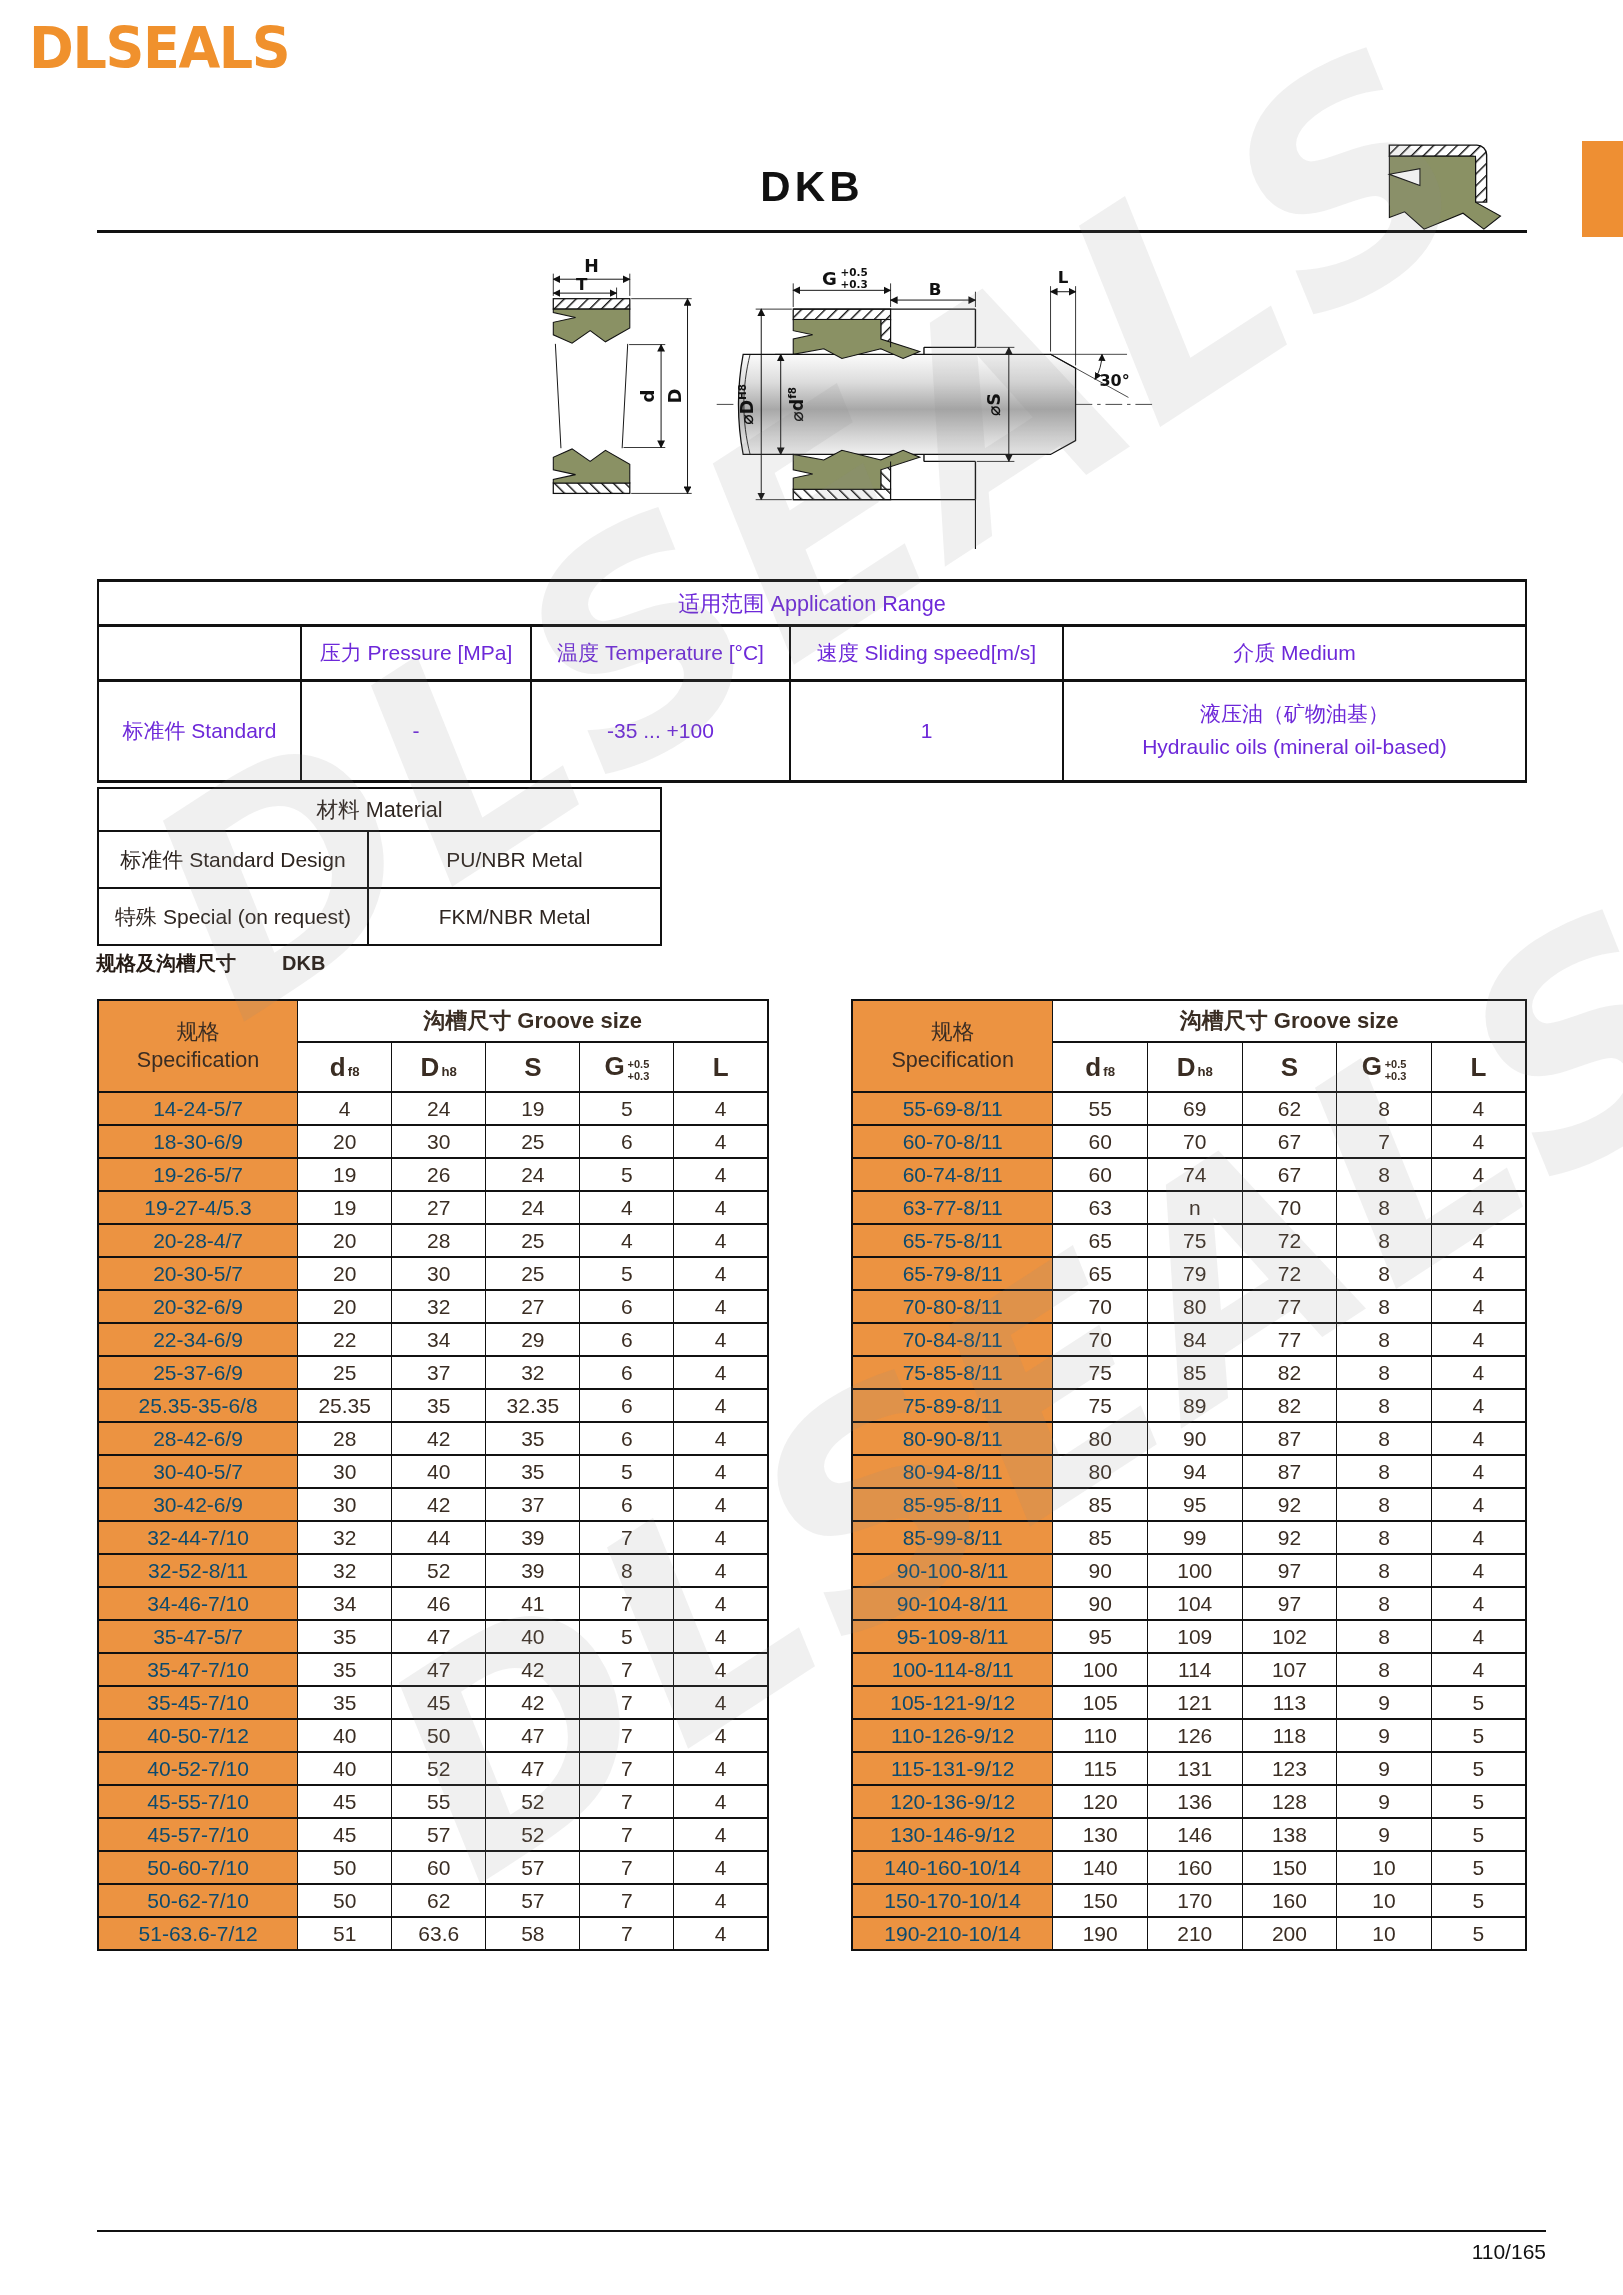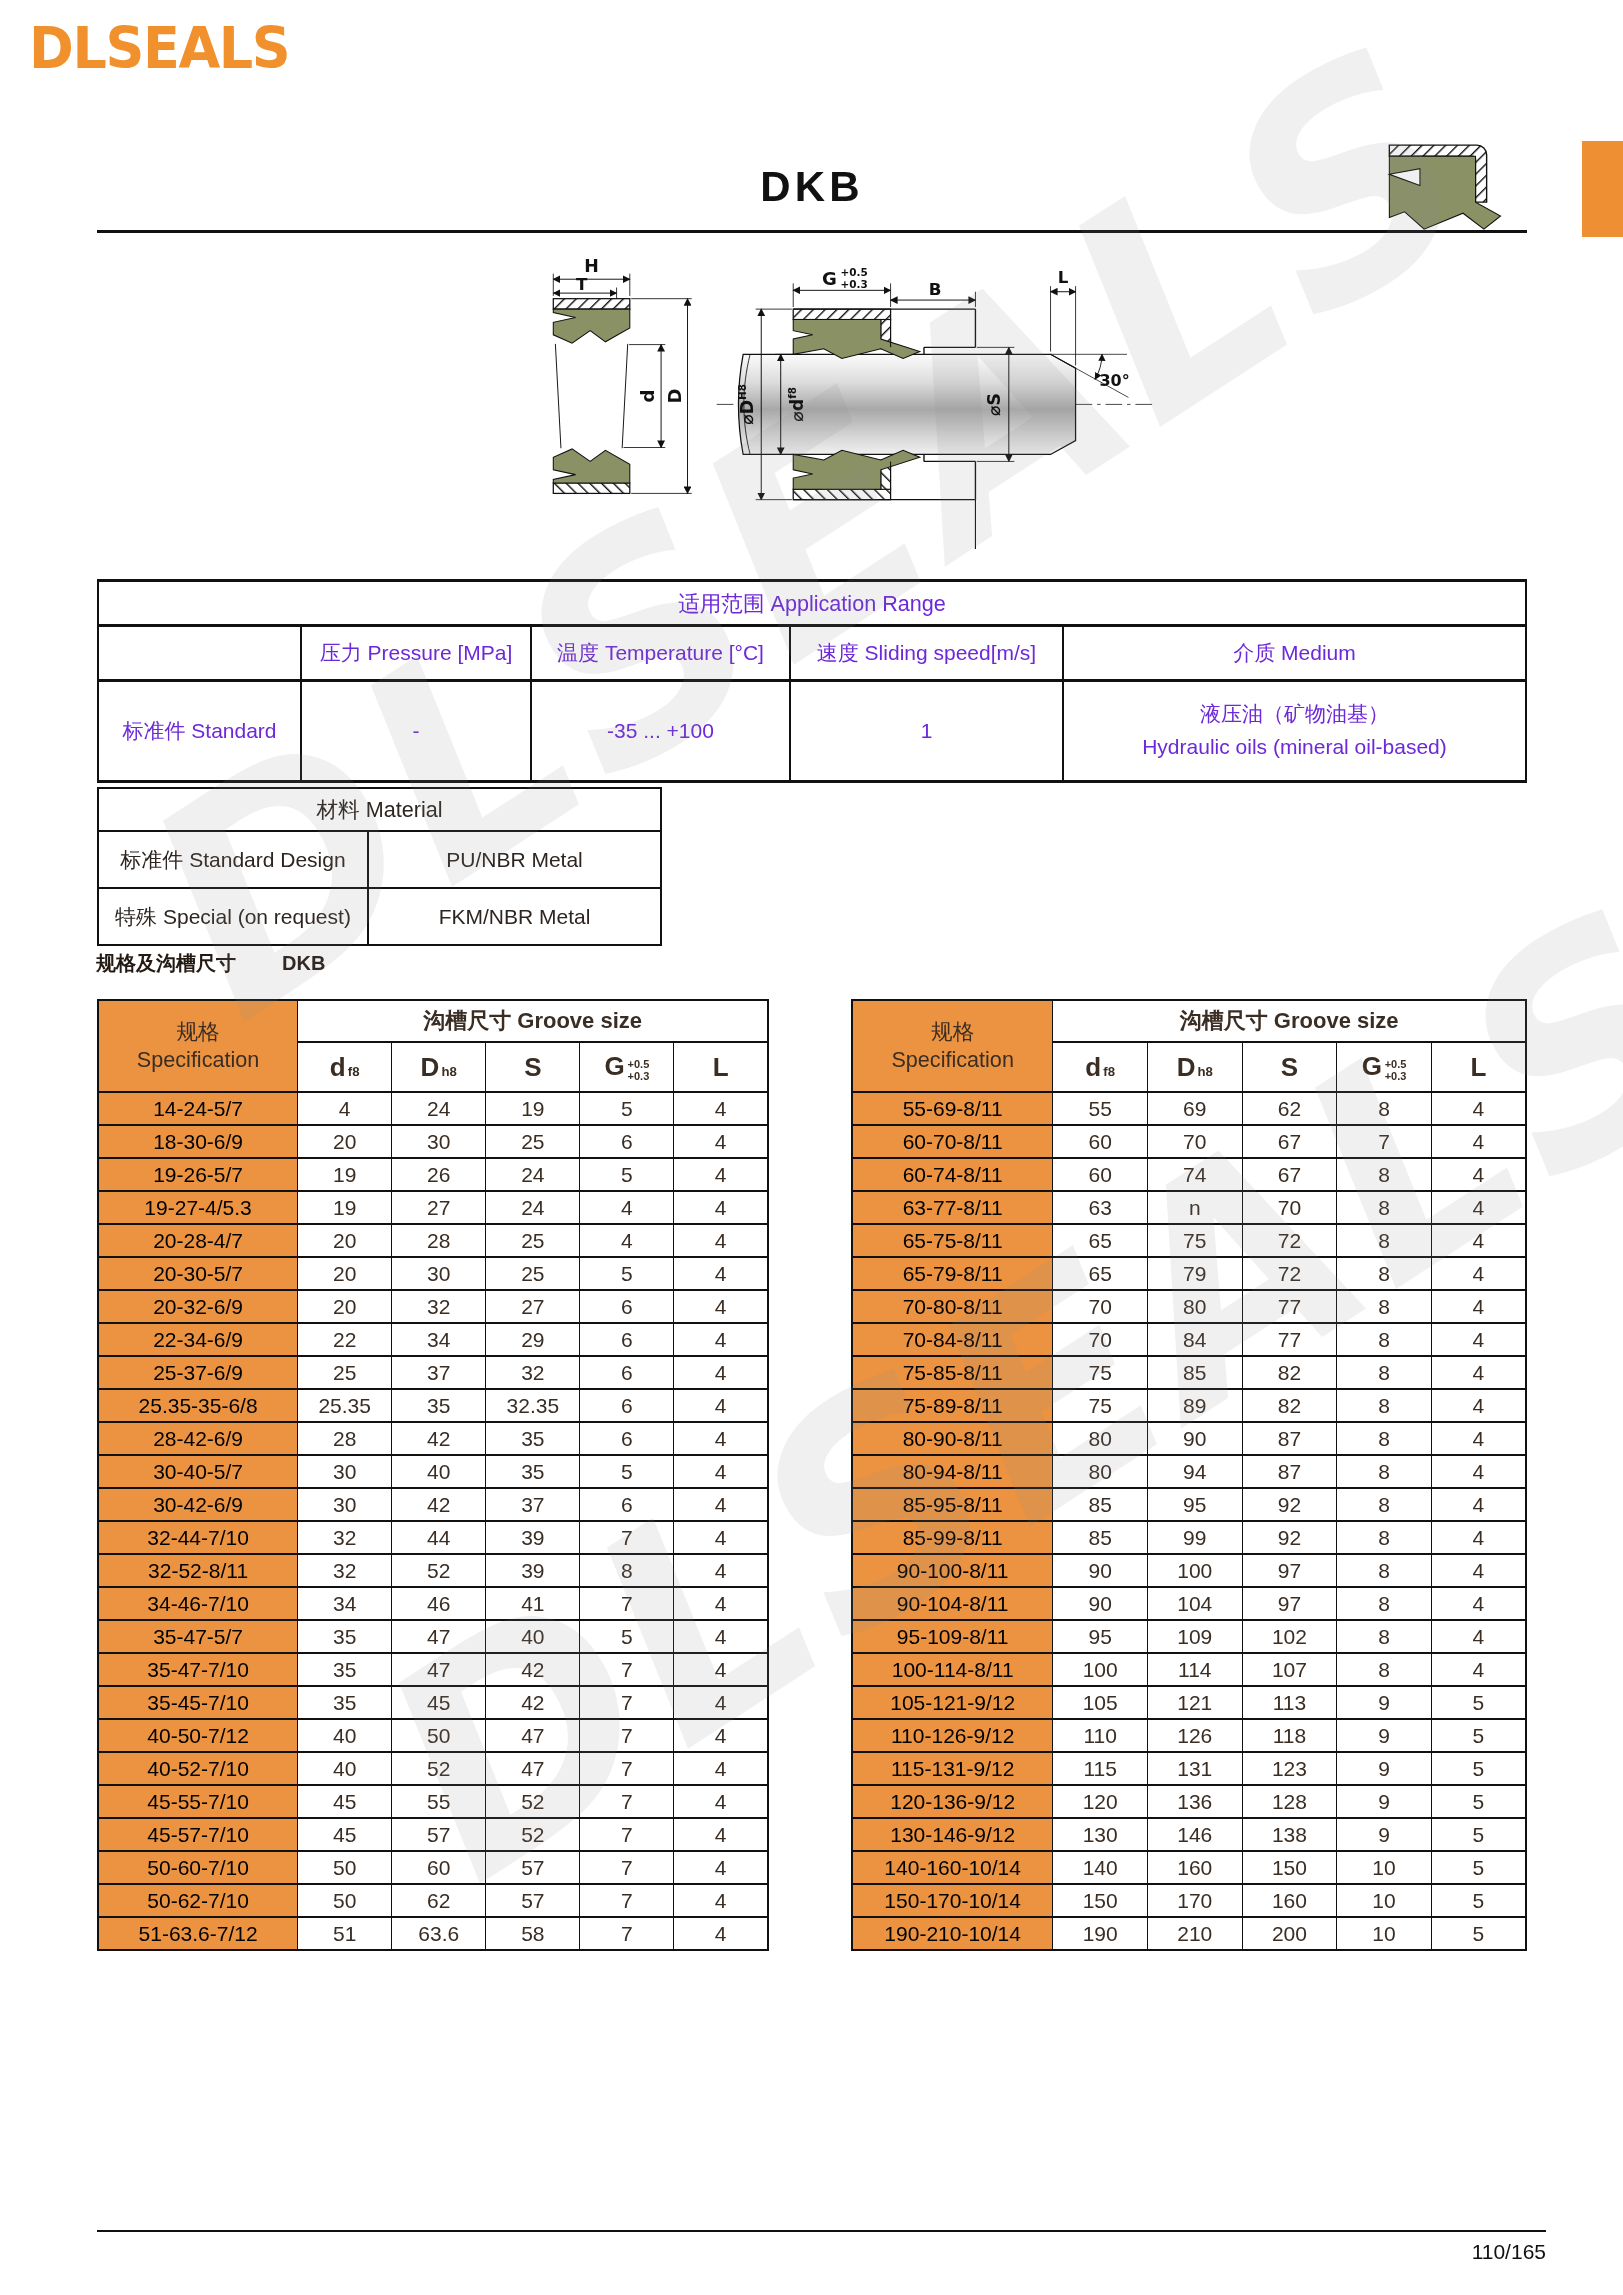--- a/index.html
+++ b/index.html
@@ -68,21 +68,21 @@
   .spec thead tr.row2{height:50px;}
   .spec tbody tr{height:33px;}
   .spec-head{background:#EC9341;font-size:21.6px;font-weight:400;line-height:1.3;color:#3b2a1a;}
   .groove-head{font-size:22px;font-weight:700;background:#fff;}
   .spec .ch-main{font-size:26px;font-weight:700;}
   .spec .ch-sub{font-size:13.2px;font-weight:600;margin-left:2.1px;}
   .spec .ch-tol{
     display:inline-flex;flex-direction:column;font-size:11px;font-weight:600;
     line-height:1.05;margin-left:2.8px;vertical-align:7px;text-align:left;
   }
-  .spec td.spec-cell{background:#EC9341;font-size:21px;color:#000000;}
+  .spec td.spec-cell{background:#EC9341;font-size:21px;color:#0c4a6e;}
   .spec td.num-cell{background:#fff;font-size:21px;}
   
   .footer-rule{position:absolute;left:97px;right:78px;top:2230px;height:2.1px;background:#111;}
   .page-num{position:absolute;right:78px;top:2240px;font-size:21px;color:#111;}
 </style>
 </head>
 <body>
 
 <div class="page">
 

